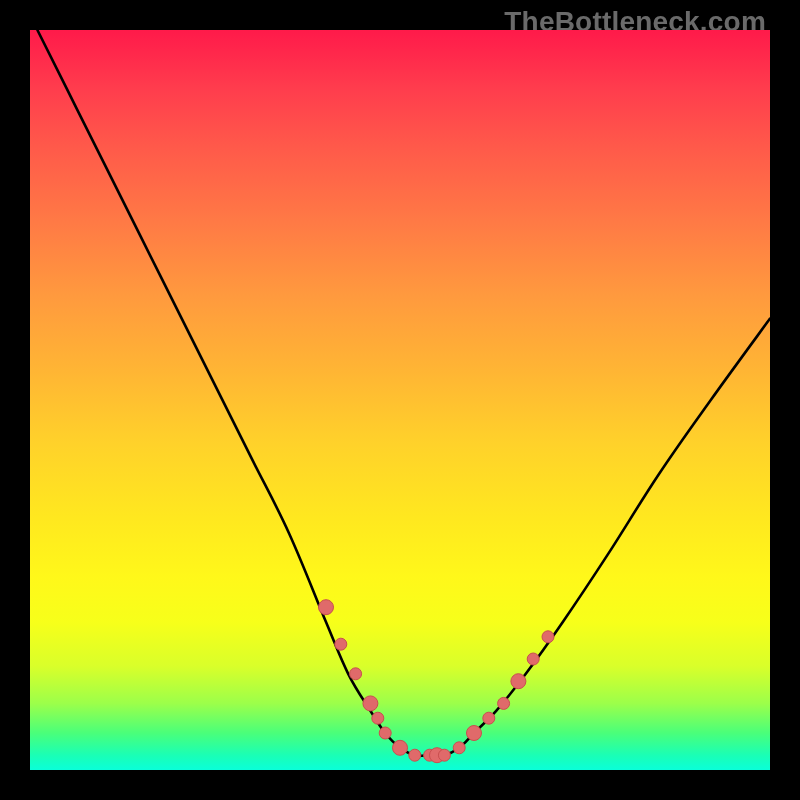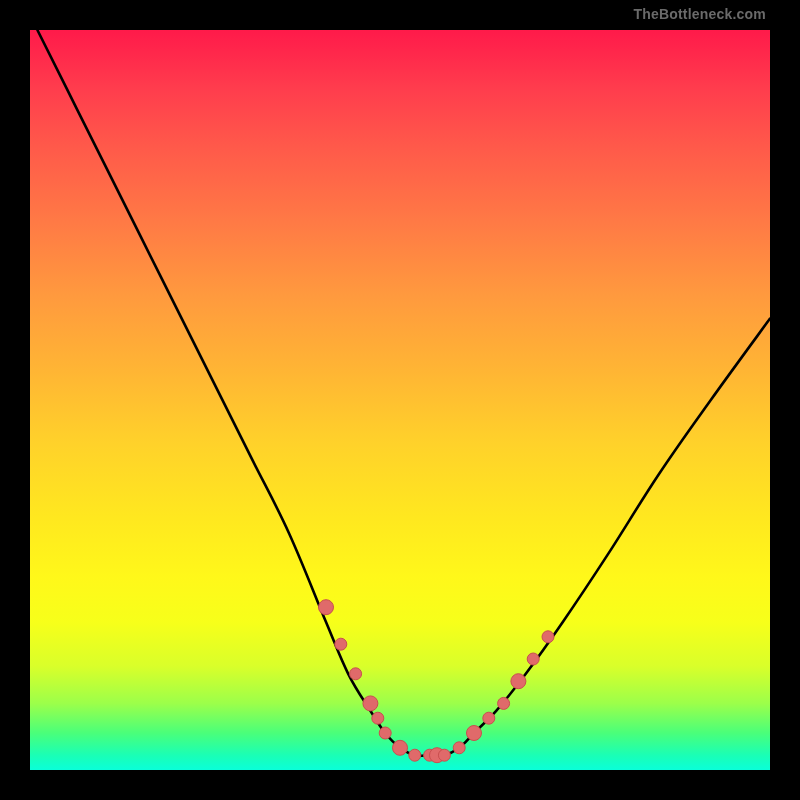--- a/index.html
+++ b/index.html
@@ -31,21 +31,21 @@
       #9cff4a 91%,
       #4aff7a 95%,
       #1affb5 98%,
       #0affd9 100%);
   }
   .watermark {
     position: absolute;
     top: 6px;
     right: 34px;
     font-family: Arial, Helvetica, sans-serif;
-    font-size: 14px;
+    font-size: 28px;
     font-weight: bold;
     color: #6a6a6a;
     letter-spacing: 0.2px;
   }
   svg.curve {
     position: absolute;
     left: 0; top: 0;
     width: 740px; height: 740px;
     overflow: visible;
   }

